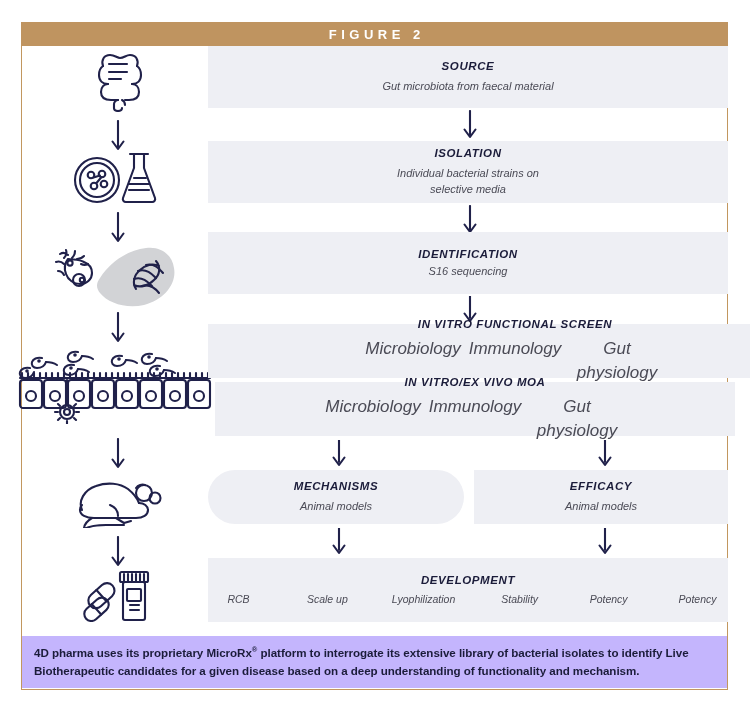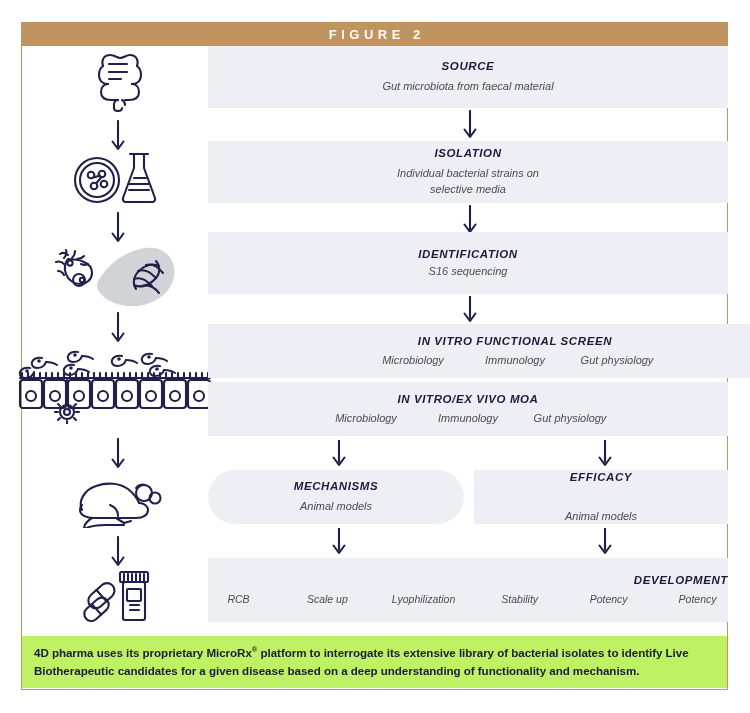--- a/index.html
+++ b/index.html
@@ -67,35 +67,35 @@
   }
   .box .sub{
     font-size:11px;color:#4a4a55;line-height:1.5;font-weight:400;
     margin-top:3px;
   }
   .cols{
     display:flex;justify-content:center;align-items:baseline;
     margin-top:4px;width:100%;
   }
   .cols .col{
-    font-size:11px;color:#4a4a55;line-height:1.4;
+    font-size:17px;color:#4a4a55;line-height:1.4;
     text-align:center;
   }
   .cols-3 .col{width:102px;}
   .cols-6{padding:0 6px;box-sizing:border-box;gap:40px;}
   .cols-6 .col{flex:1 1 0;font-size:10.5px;}
 
   .flow-arrow{
     position:absolute;display:flex;align-items:center;justify-content:center;
   }
 
   
   .caption{
     position:absolute;left:22px;top:636px;width:705px;height:52px;
-    background:#bef264;
+    background:#c4b5fd;
     display:flex;align-items:center;
     box-sizing:border-box;
     padding:0 14px 0 12px;
     justify-content:flex-end;
   }
   .caption p{
     margin:0;
     font-size:11.6px;
     font-weight:bold;
     line-height:1.55;
@@ -361,21 +361,21 @@
 
     <div class="box" style="left:0;top:278px;width:614px;height:54px;">
       <div class="hd">IN VITRO FUNCTIONAL SCREEN</div>
       <div class="cols cols-3">
         <div class="col">Microbiology</div>
         <div class="col">Immunology</div>
         <div class="col">Gut physiology</div>
       </div>
     </div>
 
-    <div class="box" style="left:0;top:336px;width:520px;height:54px;">
+    <div class="box" style="left:7px;top:336px;width:520px;height:54px;">
       <div class="hd">IN VITRO/EX VIVO MOA</div>
       <div class="cols cols-3">
         <div class="col">Microbiology</div>
         <div class="col">Immunology</div>
         <div class="col">Gut physiology</div>
       </div>
     </div>
 
     <div class="flow-arrow" style="left:124px;top:394px;width:14px;height:28px;">
       <svg width="14" height="28" viewBox="0 0 14 28">
@@ -392,21 +392,21 @@
             <path d="M1.5 17.5L7 25l5.5-7.5"></path>
           </g>
         </svg>
     </div>
 
     <div class="box" style="left:0;top:424px;width:256px;height:54px;border-radius:27px;">
       <div class="hd">MECHANISMS</div>
       <div class="sub">Animal models</div>
     </div>
 
-    <div class="box" style="left:266px;top:424px;width:254px;height:54px;justify-content:space-between;">
+    <div class="box" style="left:266px;top:424px;width:254px;height:54px;">
       <div class="hd">EFFICACY</div>
       <div class="sub">Animal models</div>
     </div>
 
     <div class="flow-arrow" style="left:124px;top:482px;width:14px;height:28px;">
       <svg width="14" height="28" viewBox="0 0 14 28">
           <g class="ink">
             <path d="M7 0v22"></path>
             <path d="M1.5 17.5L7 25l5.5-7.5"></path>
           </g>
@@ -414,21 +414,21 @@
     </div>
     <div class="flow-arrow" style="left:390px;top:482px;width:14px;height:28px;">
       <svg width="14" height="28" viewBox="0 0 14 28">
           <g class="ink">
             <path d="M7 0v22"></path>
             <path d="M1.5 17.5L7 25l5.5-7.5"></path>
           </g>
         </svg>
     </div>
 
-    <div class="box" style="left:0;top:512px;width:520px;height:64px;align-items:flex-end;">
+    <div class="box" style="left:0;top:512px;width:520px;height:64px;">
       <div class="hd">DEVELOPMENT</div>
       <div class="cols cols-6">
         <div class="col">RCB</div>
         <div class="col">Scale up</div>
         <div class="col">Lyophilization</div>
         <div class="col">Stability</div>
         <div class="col">Potency</div>
         <div class="col">Potency</div>
       </div>
     </div>

